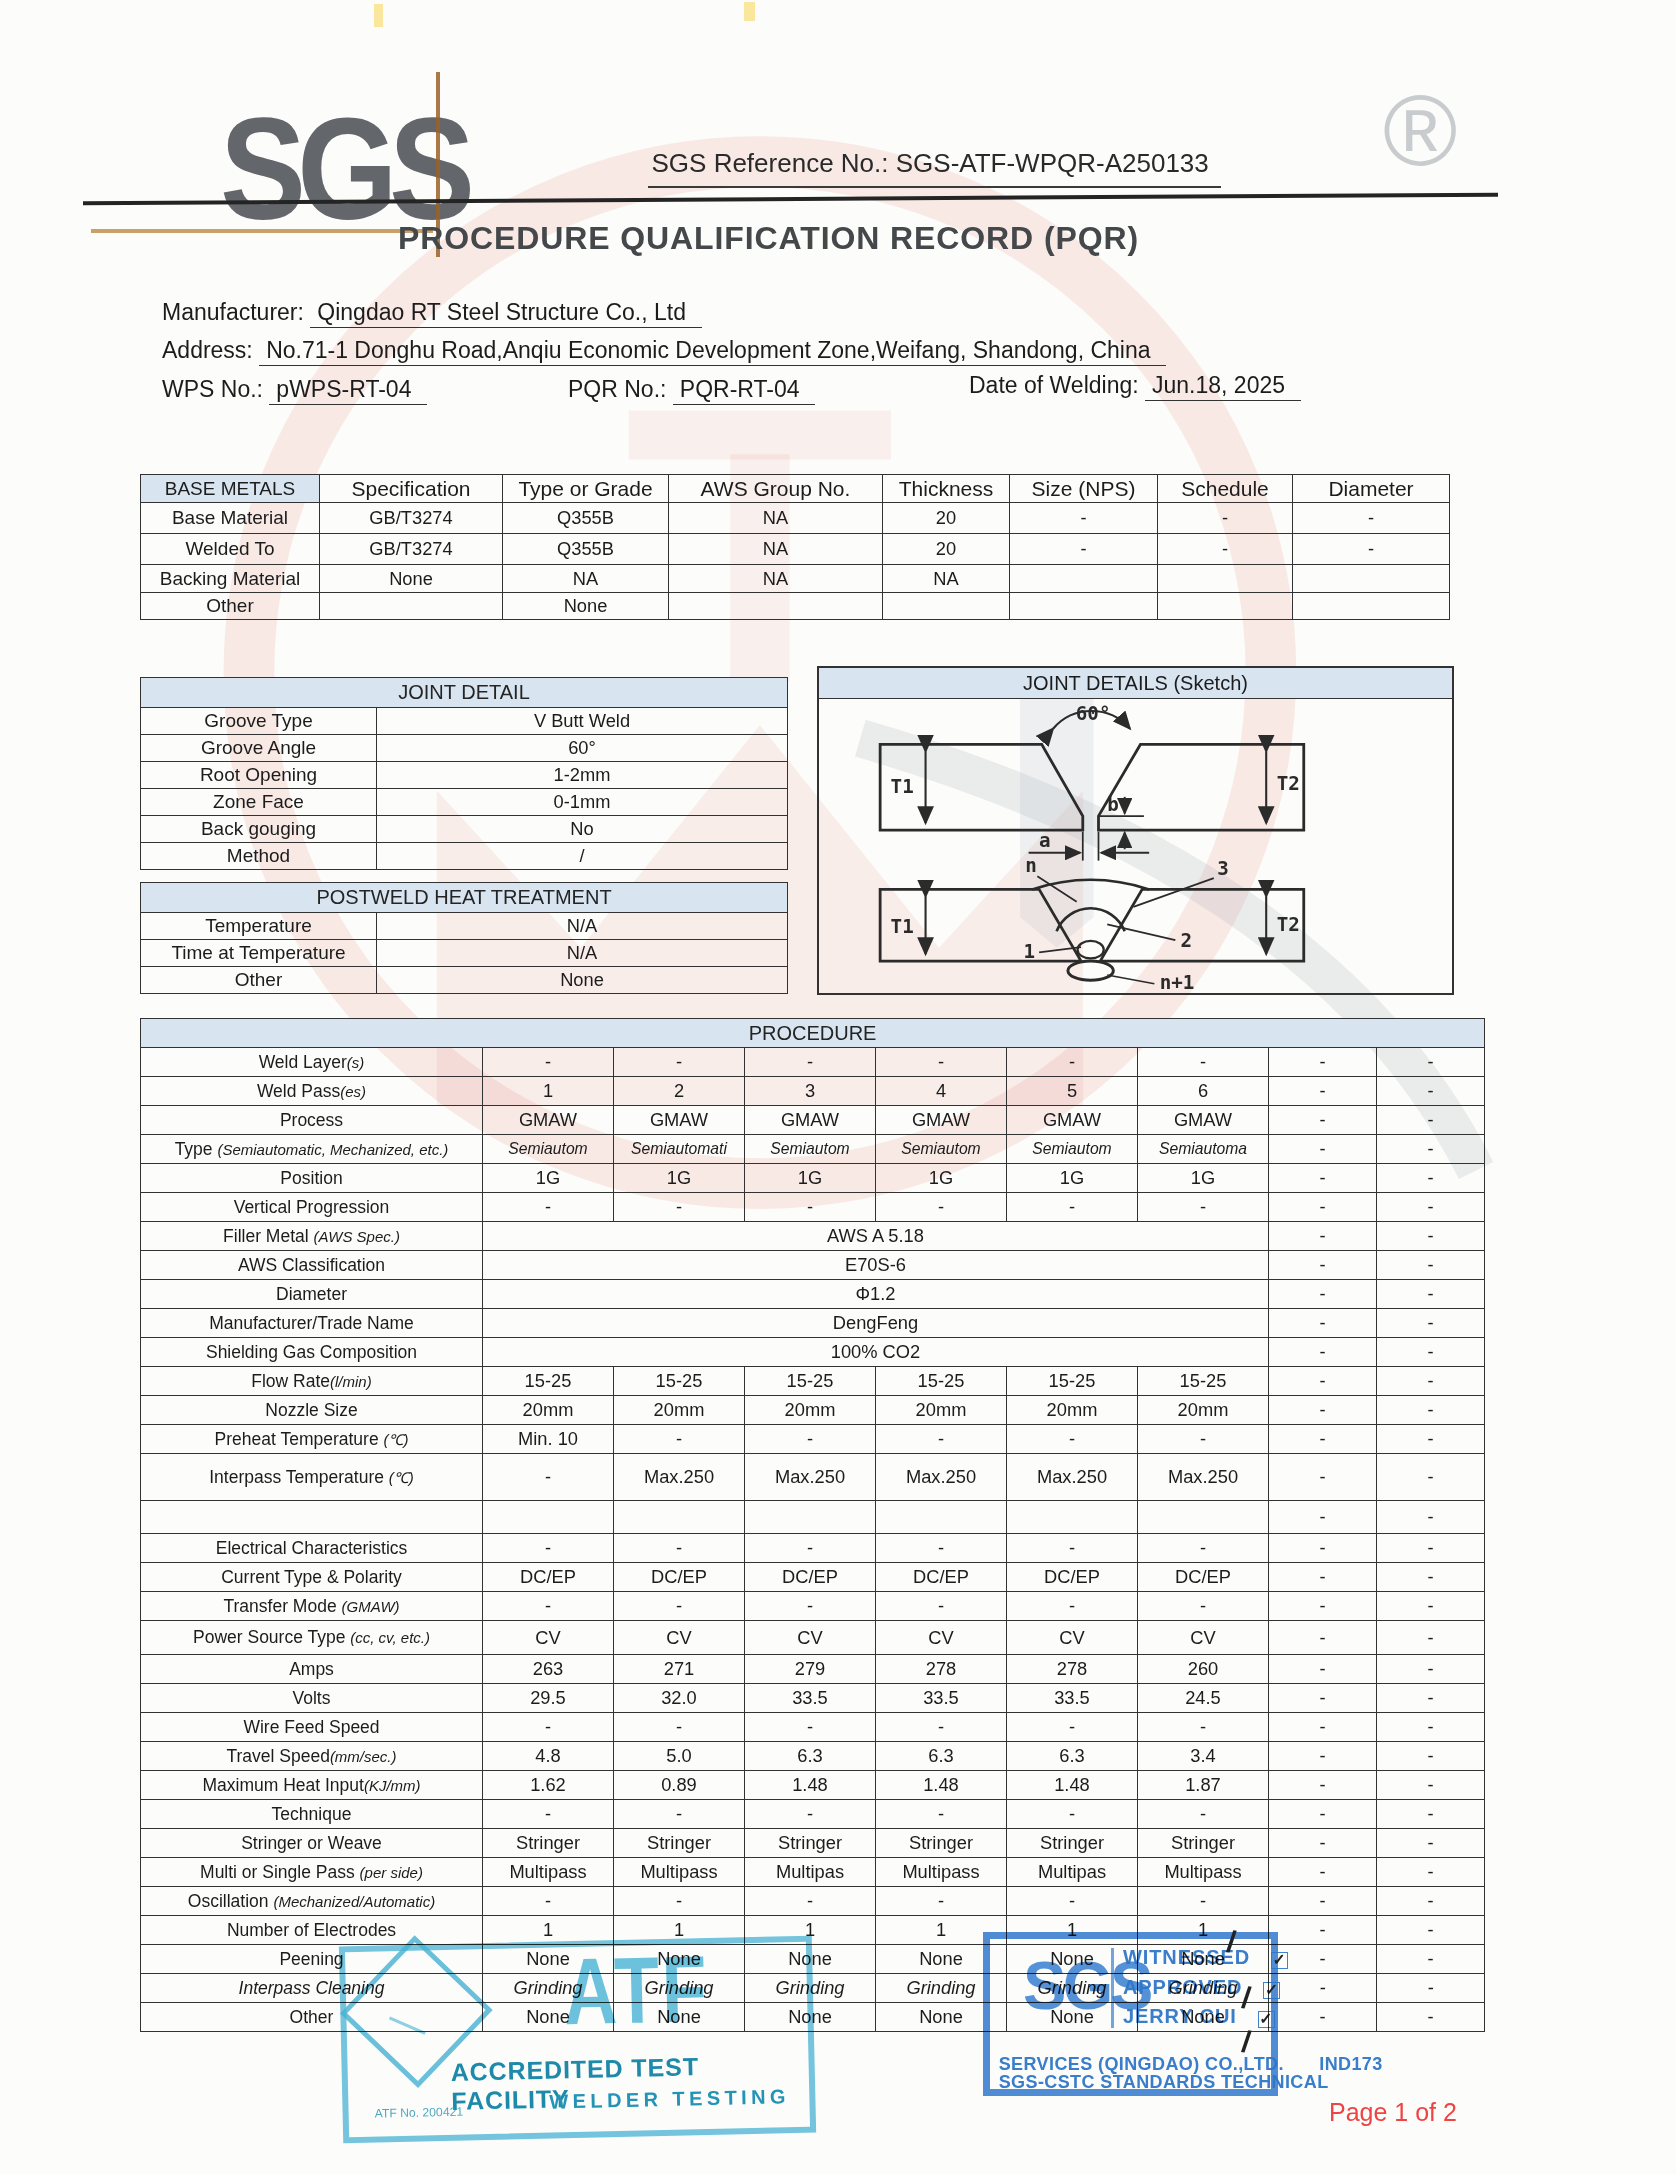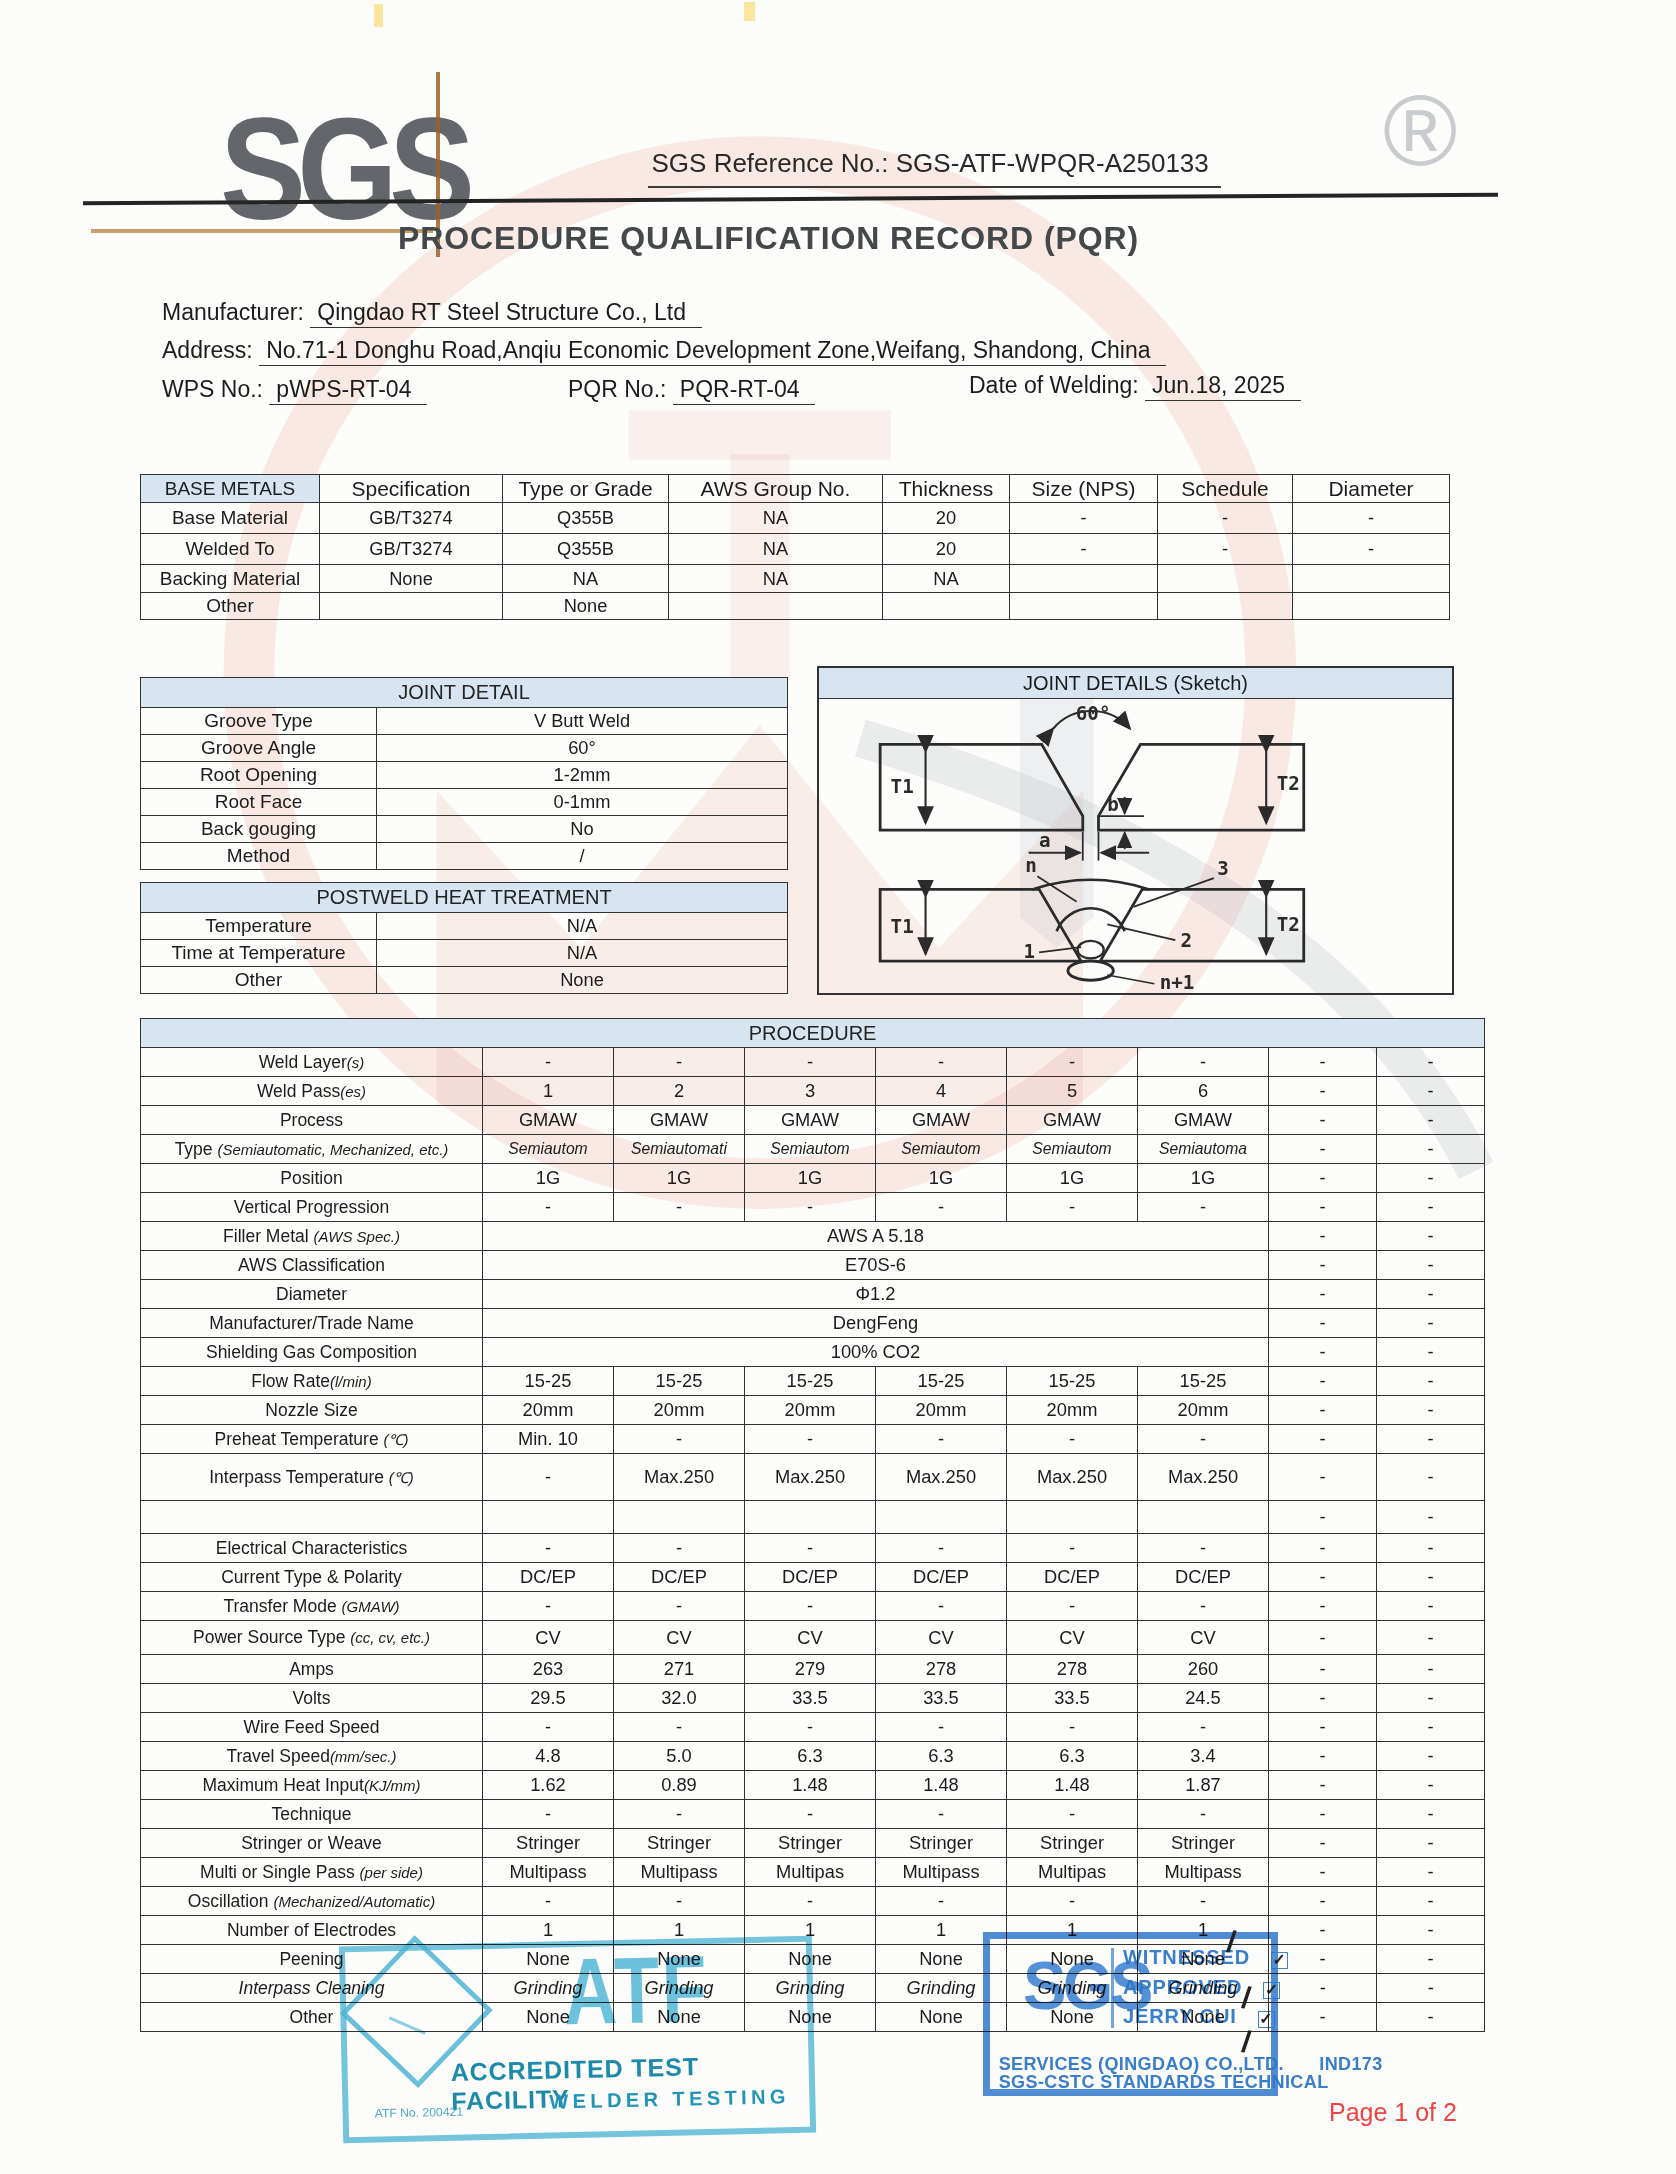--- a/index.html
+++ b/index.html
@@ -193,21 +193,21 @@
         </tr>
         <tr style="height: 26px;">
           <th class="lblcol">Groove Angle</th>
           <td>60°</td>
         </tr>
         <tr style="height: 26px;">
           <th class="lblcol">Root Opening</th>
           <td>1-2mm</td>
         </tr>
         <tr style="height: 26px;">
-          <th class="lblcol">Root Face</th>
+          <th class="lblcol">Zone Face</th>
           <td>0-1mm</td>
         </tr>
         <tr style="height: 26px;">
           <th class="lblcol">Back gouging</th>
           <td>No</td>
         </tr>
         <tr style="height: 26px;">
           <th class="lblcol">Method</th>
           <td>/</td>
         </tr>

